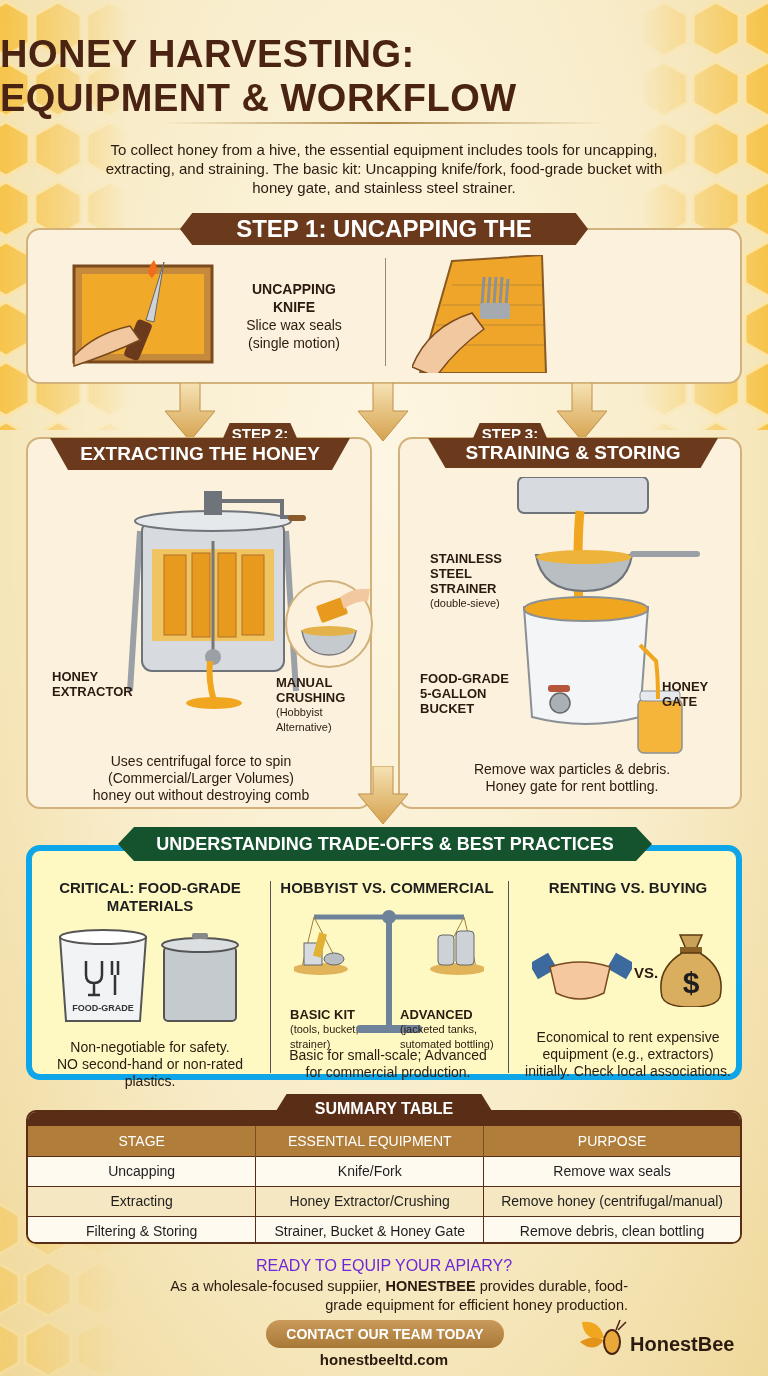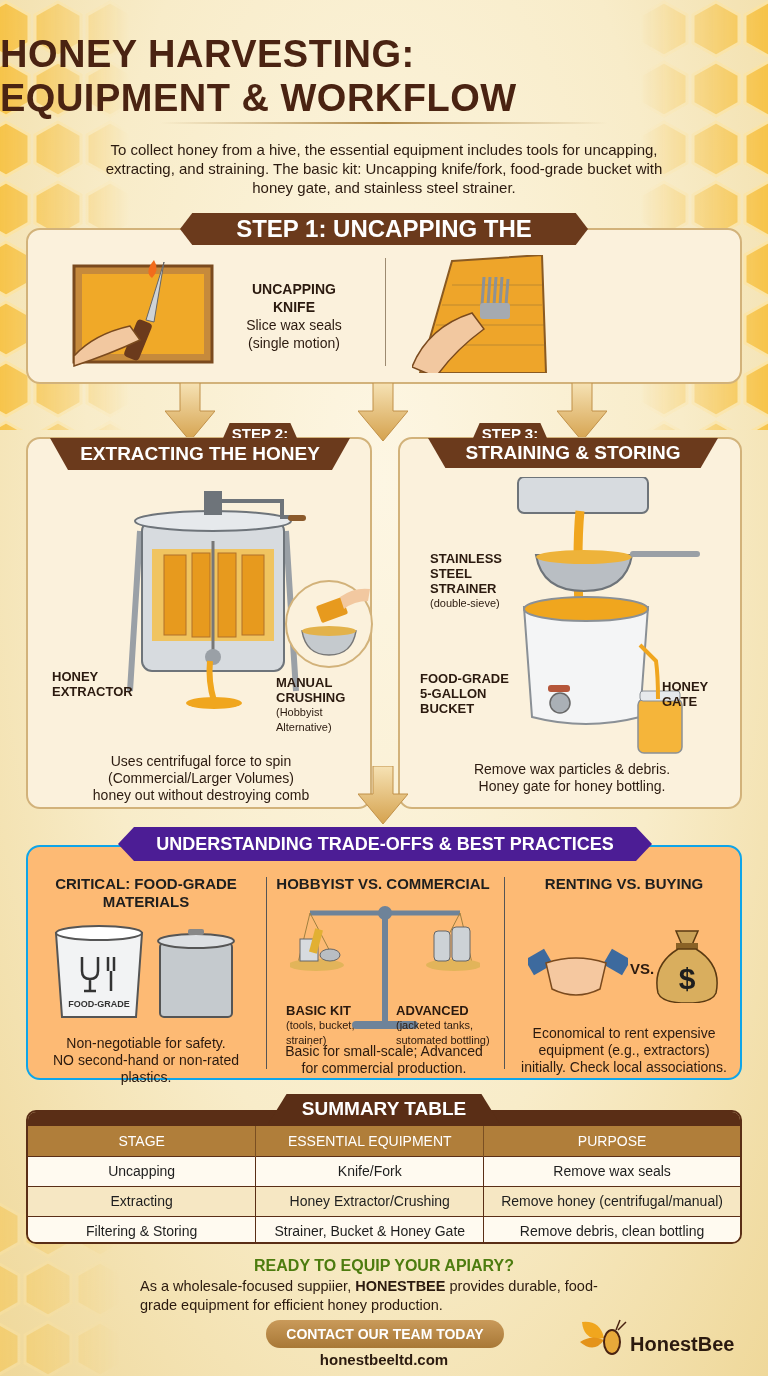--- a/index.html
+++ b/index.html
@@ -19,34 +19,34 @@
 .tool-text b{display:block;font-size:14px}
 .divider-v{position:absolute;width:1px;background:#9c8a70}
 .arrow{position:absolute;width:50px;height:58px}
 .s2{left:26px;top:437px;width:346px;height:372px}
 .s3{left:398px;top:437px;width:344px;height:372px}
 .stepnum{position:absolute;color:#fff;font-weight:700;background:#6b3a1c;font-size:15px;text-align:center;clip-path:polygon(12% 0,88% 0,100% 100%,0 100%)}
 .steptitle{position:absolute;color:#fff;font-weight:700;background:#6b3a1c;font-size:19px;text-align:center;clip-path:polygon(0 0,100% 0,94% 100%,6% 100%)}
 .lbl{position:absolute;text-align:left;font-weight:700;font-size:13px;line-height:15px;color:#2b1a0f}
 .lbl small{display:block;font-weight:400;font-size:11px}
 .desc{position:absolute;text-align:center;font-size:14px;line-height:17px;color:#2b1a0f}
-.tr{left:26px;top:845px;width:716px;height:235px;border:2px solid #0ea5e9;background:#fdba74}
-.btr{left:118px;top:827px;width:534px;height:34px;background:#4c1d95;font-size:18px;line-height:34px;clip-path:polygon(3% 0,97% 0,100% 50%,97% 100%,3% 100%,0 50%)}
+.tr{left:26px;top:845px;width:716px;height:235px;border:6px solid #0ea5e9;background:#fef9c3}
+.btr{left:118px;top:827px;width:534px;height:34px;background:#14532d;font-size:18px;line-height:34px;clip-path:polygon(3% 0,97% 0,100% 50%,97% 100%,3% 100%,0 50%)}
 .col-h{position:absolute;text-align:center;font-weight:700;font-size:15px;line-height:18px;color:#1e1e1e}
 .sm{position:absolute;left:26px;top:1110px;width:716px;height:134px;border-radius:10px;overflow:hidden;border:2px solid #5a2e16}
-.sm-title{position:absolute;left:268px;top:1094px;width:232px;height:30px;background:#5a2e16;color:#fff;font-weight:700;font-size:19px;line-height:30px;text-align:center;clip-path:polygon(8% 0,92% 0,100% 100%,0 100%)}
+.sm-title{position:absolute;left:268px;top:1094px;width:232px;height:30px;background:#5a2e16;color:#fff;font-weight:700;font-size:16px;line-height:30px;text-align:center;clip-path:polygon(8% 0,92% 0,100% 100%,0 100%)}
 .sm-bar{position:absolute;left:0;top:0;width:100%;height:14px;background:#5a2e16}
 table{position:absolute;top:14px;left:0;width:100%;border-collapse:collapse}
 th{background:#b07e3a;color:#fff;font-size:14px;height:30px;border-right:1px solid #7a4f22;font-weight:400}
 td{font-size:14px;height:30px;text-align:center;border-top:1px solid #5a2e16;border-right:1px solid #5a2e16;color:#1e1e1e}
 tr.odd td{background:#fffaf0}
 tr.even td{background:#f6e7c3}
 th:last-child,td:last-child{border-right:none}
-.cta-h{position:absolute;top:1257px;left:0;width:768px;text-align:center;font-weight:700;font-size:16px;color:#4d7c0f}
-.cta-p{position:absolute;top:1277px;left:140px;width:488px;text-align:left;font-size:14.5px;line-height:19px;color:#2b1a0f}
+.cta-h{position:absolute;top:1257px;left:0;width:768px;text-align:center;font-weight:400;font-size:16px;color:#6d28d9}
+.cta-p{position:absolute;top:1277px;left:140px;width:488px;text-align:right;font-size:14.5px;line-height:19px;color:#2b1a0f}
 .cta-btn{position:absolute;left:266px;top:1320px;width:238px;height:28px;border-radius:14px;background:linear-gradient(#c99a5a,#a87836);color:#fff;font-weight:700;font-size:14px;line-height:28px;text-align:center}
 .url{position:absolute;top:1351px;left:0;width:768px;text-align:center;font-weight:700;font-size:15px;color:#2b1a0f}
 .logo-text{position:absolute;left:630px;top:1333px;font-weight:700;font-size:20px;color:#2b1a0f}
 </style>
 </head>
 <body>
 
 <svg class="comb l" viewBox="0 0 150 430">
   <defs>
       <pattern id="hexL" width="52" height="60" patternUnits="userSpaceOnUse">
@@ -210,21 +210,21 @@
     <div>FOOD-GRADE</div>
       <div>5-GALLON</div>
       <div>BUCKET</div>
   </div>
   <div class="lbl" style="left:262px;top:240px;width:60px">
     <div>HONEY</div>
       <div>GATE</div>
   </div>
   <div class="desc" style="left:10px;top:322px;width:324px">
     <div>Remove wax particles &amp; debris.</div>
-      <div>Honey gate for honey bottling.</div>
+      <div>Honey gate for rent bottling.</div>
   </div>
 </div>
 <div class="stepnum" style="left:470px;top:423px;width:80px;height:22px;line-height:22px">STEP 3:</div>
 <div class="steptitle" style="left:428px;top:438px;width:290px;height:30px;line-height:30px">STRAINING &amp; STORING</div>
 
 <svg class="arrow" style="left:358px;top:766px" viewBox="0 0 50 58">
     <polygon points="15,0 35,0 35,28 50,28 25,58 0,28 15,28" fill="url(#ag)" stroke="#c09048" stroke-width="1"></polygon>
   </svg>
 
 <div class="card tr">

